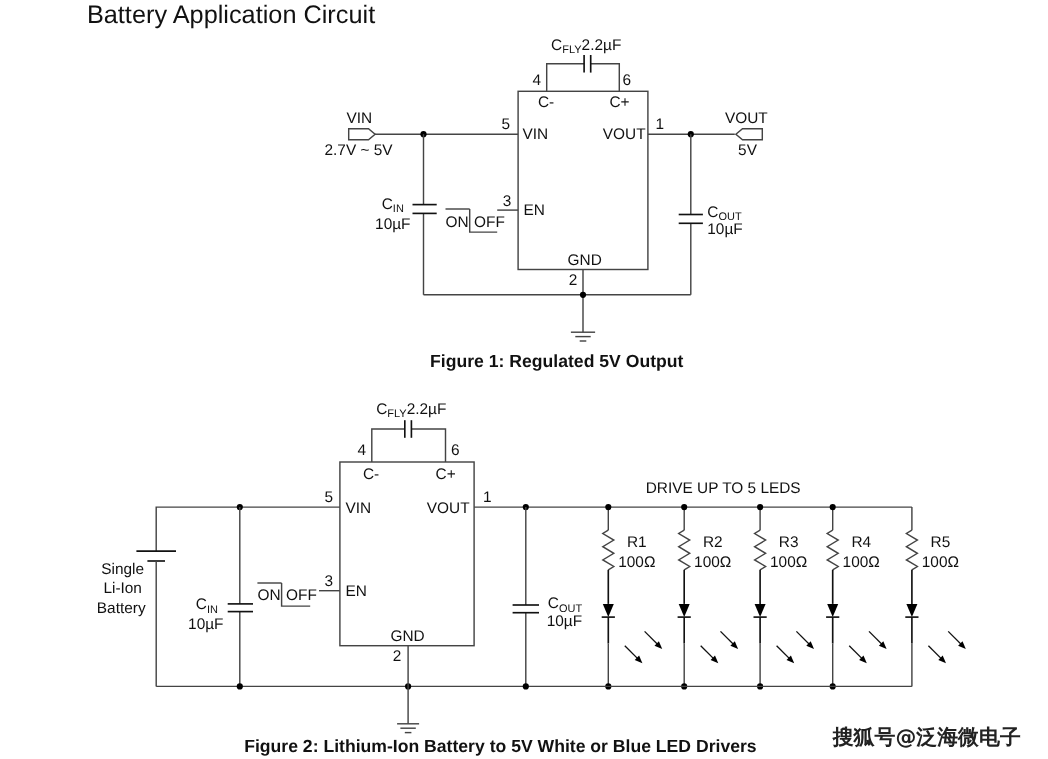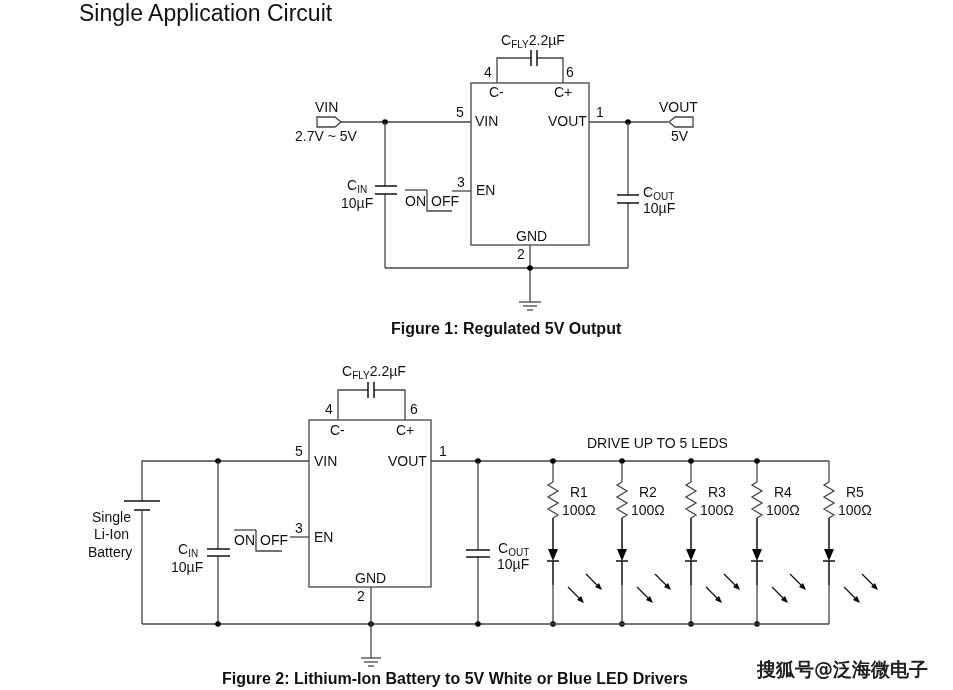--- a/index.html
+++ b/index.html
@@ -11,21 +11,21 @@
     .dot { fill: #000; }
     .t { font-family: "Liberation Sans", sans-serif; font-size: 14px; fill: #111; }
     .ts { font-family: "Liberation Sans", sans-serif; font-size: 10px; fill: #111; }
     .cap { font-family: "Liberation Sans", sans-serif; font-size: 16px; font-weight: bold; fill: #111; }
     .wm { font-family: "DejaVu Sans", sans-serif; font-size: 19px; font-weight: bold; fill: #222; }
     .ic { fill: #fff; stroke: #444; stroke-width: 1.3; }
   </style>
 </head>
 <body>
 
-<div id="page-title">Single Application Circuit</div>
+<div id="page-title">Battery Application Circuit</div>
 
 <svg id="schematic" width="953" height="690" viewBox="0 0 953 690">
 
   <g>
 
     <rect class="ic" x="471" y="83" width="118" height="162"></rect>
 
     <g>
       <polyline class="w" points="497,83 497,58 531,58"></polyline>
       <polyline class="w" points="563,83 563,58 537,58"></polyline>

